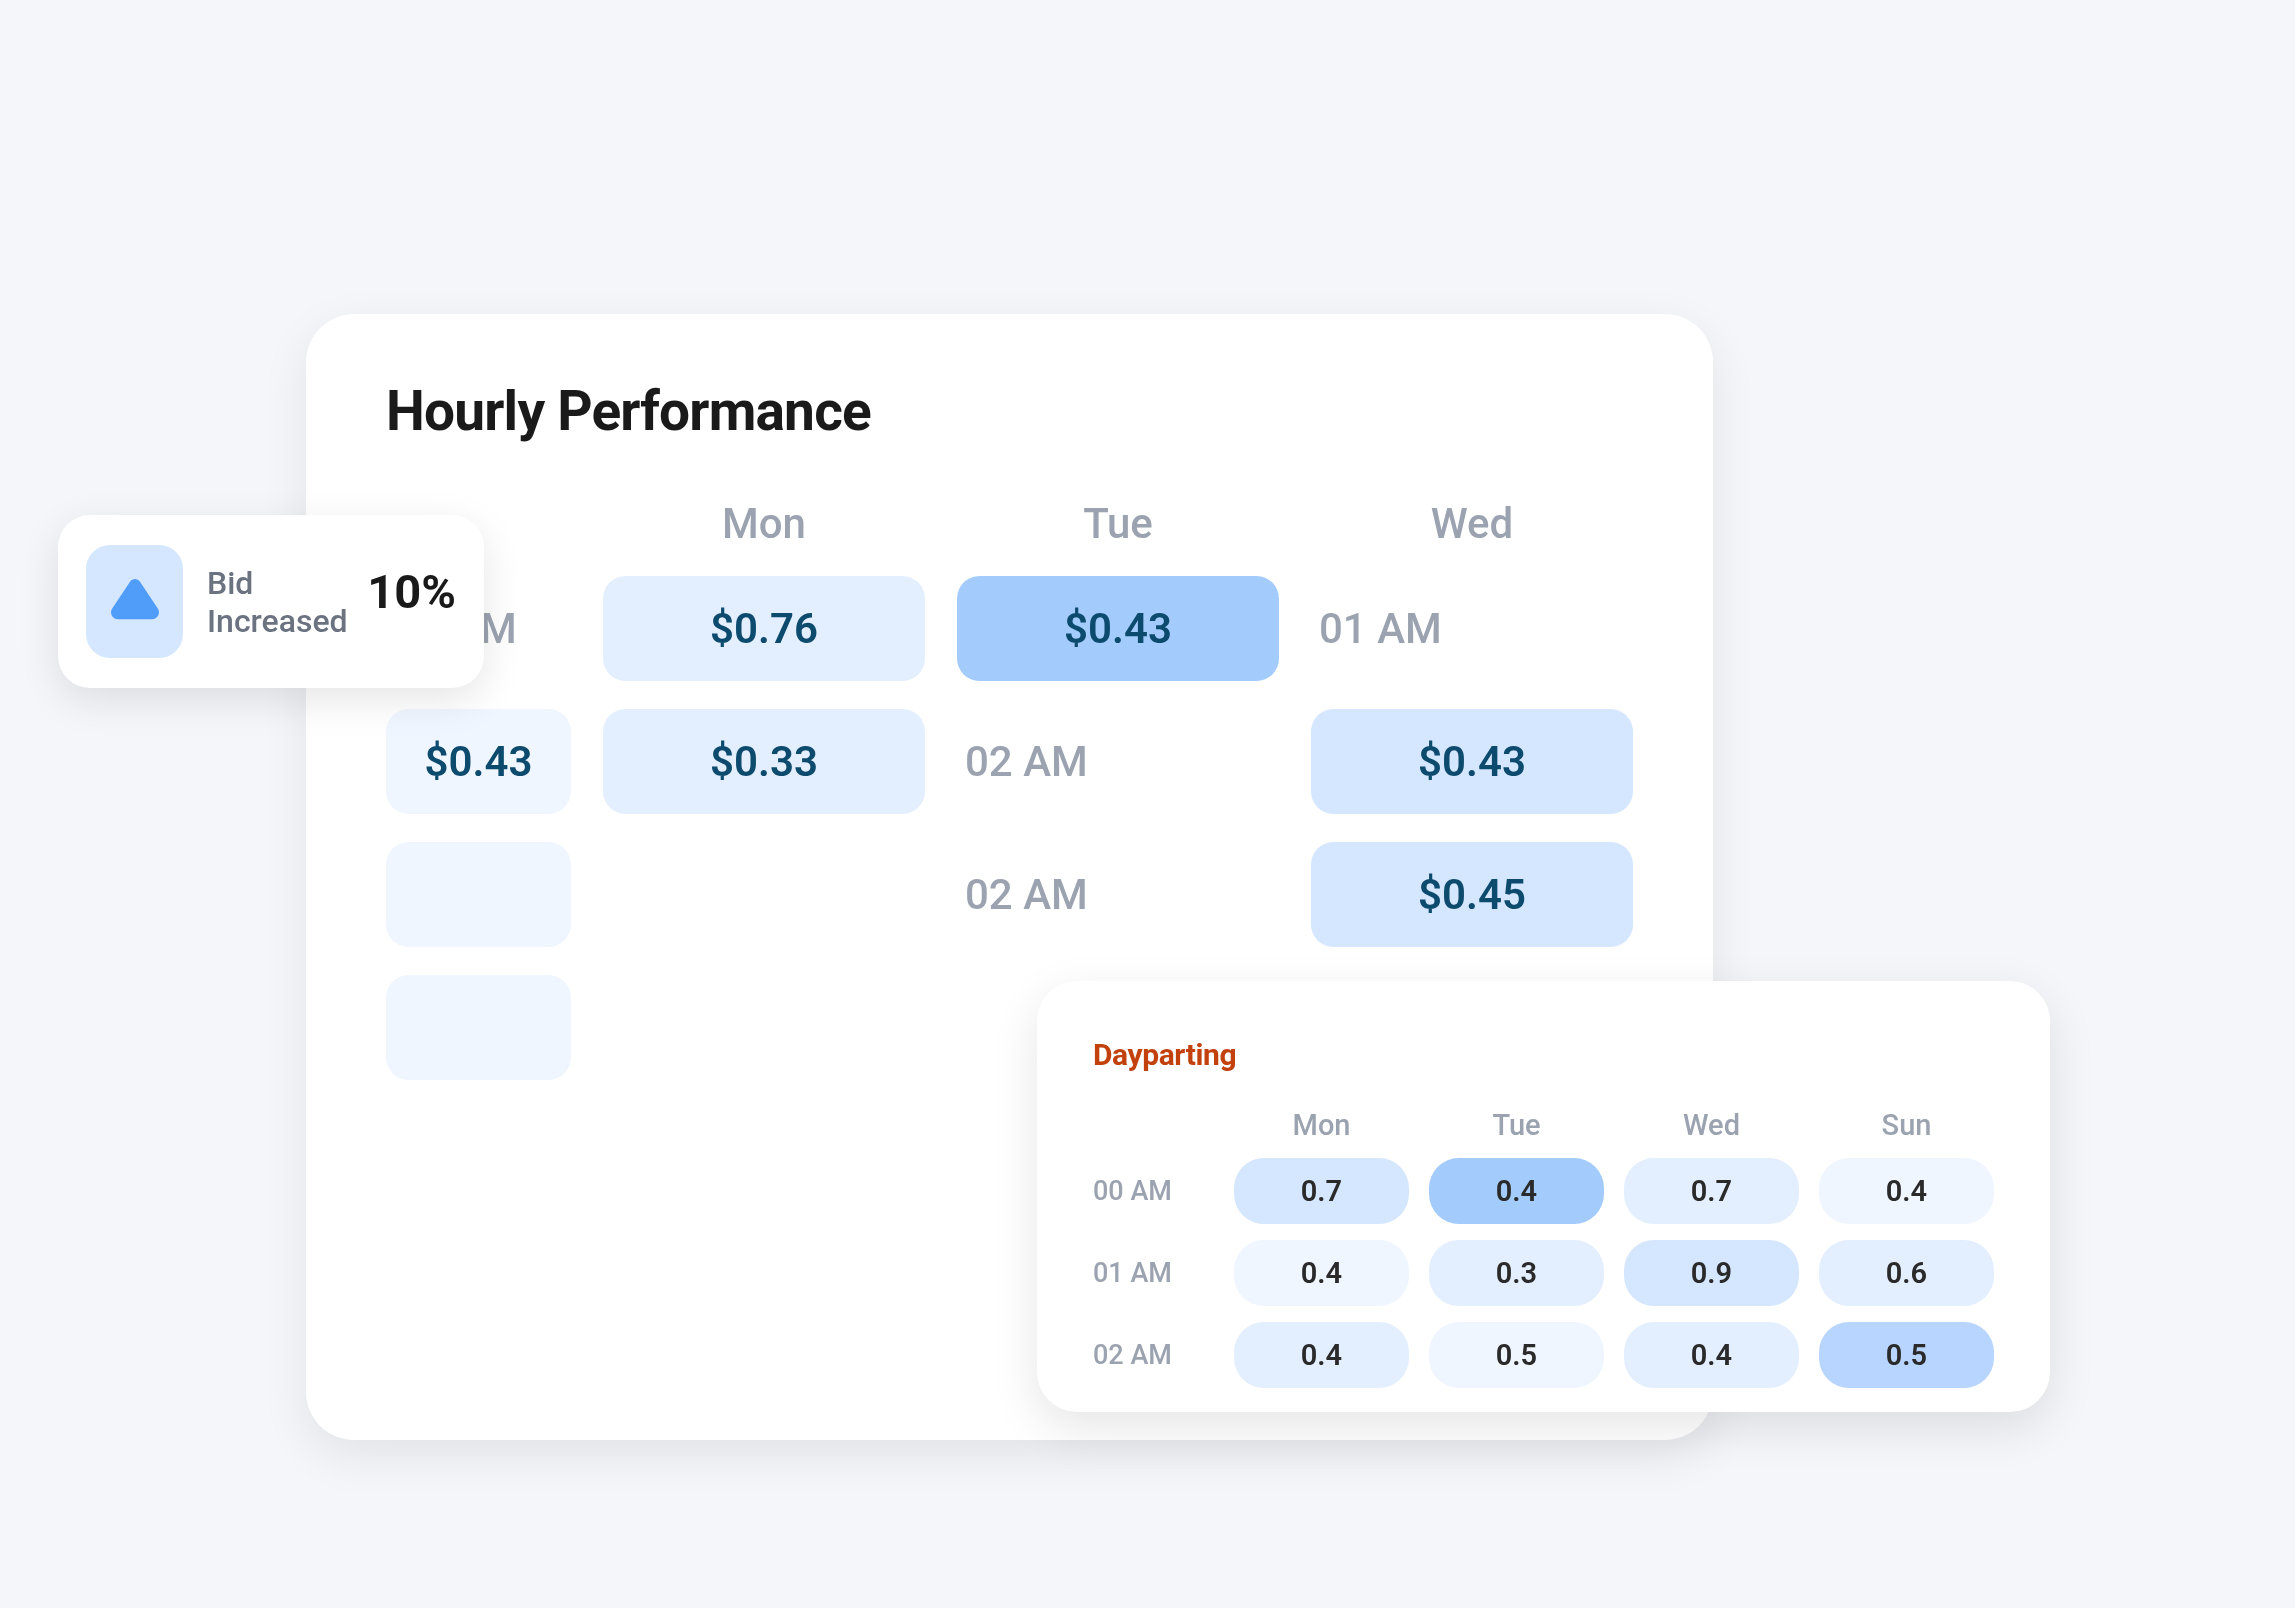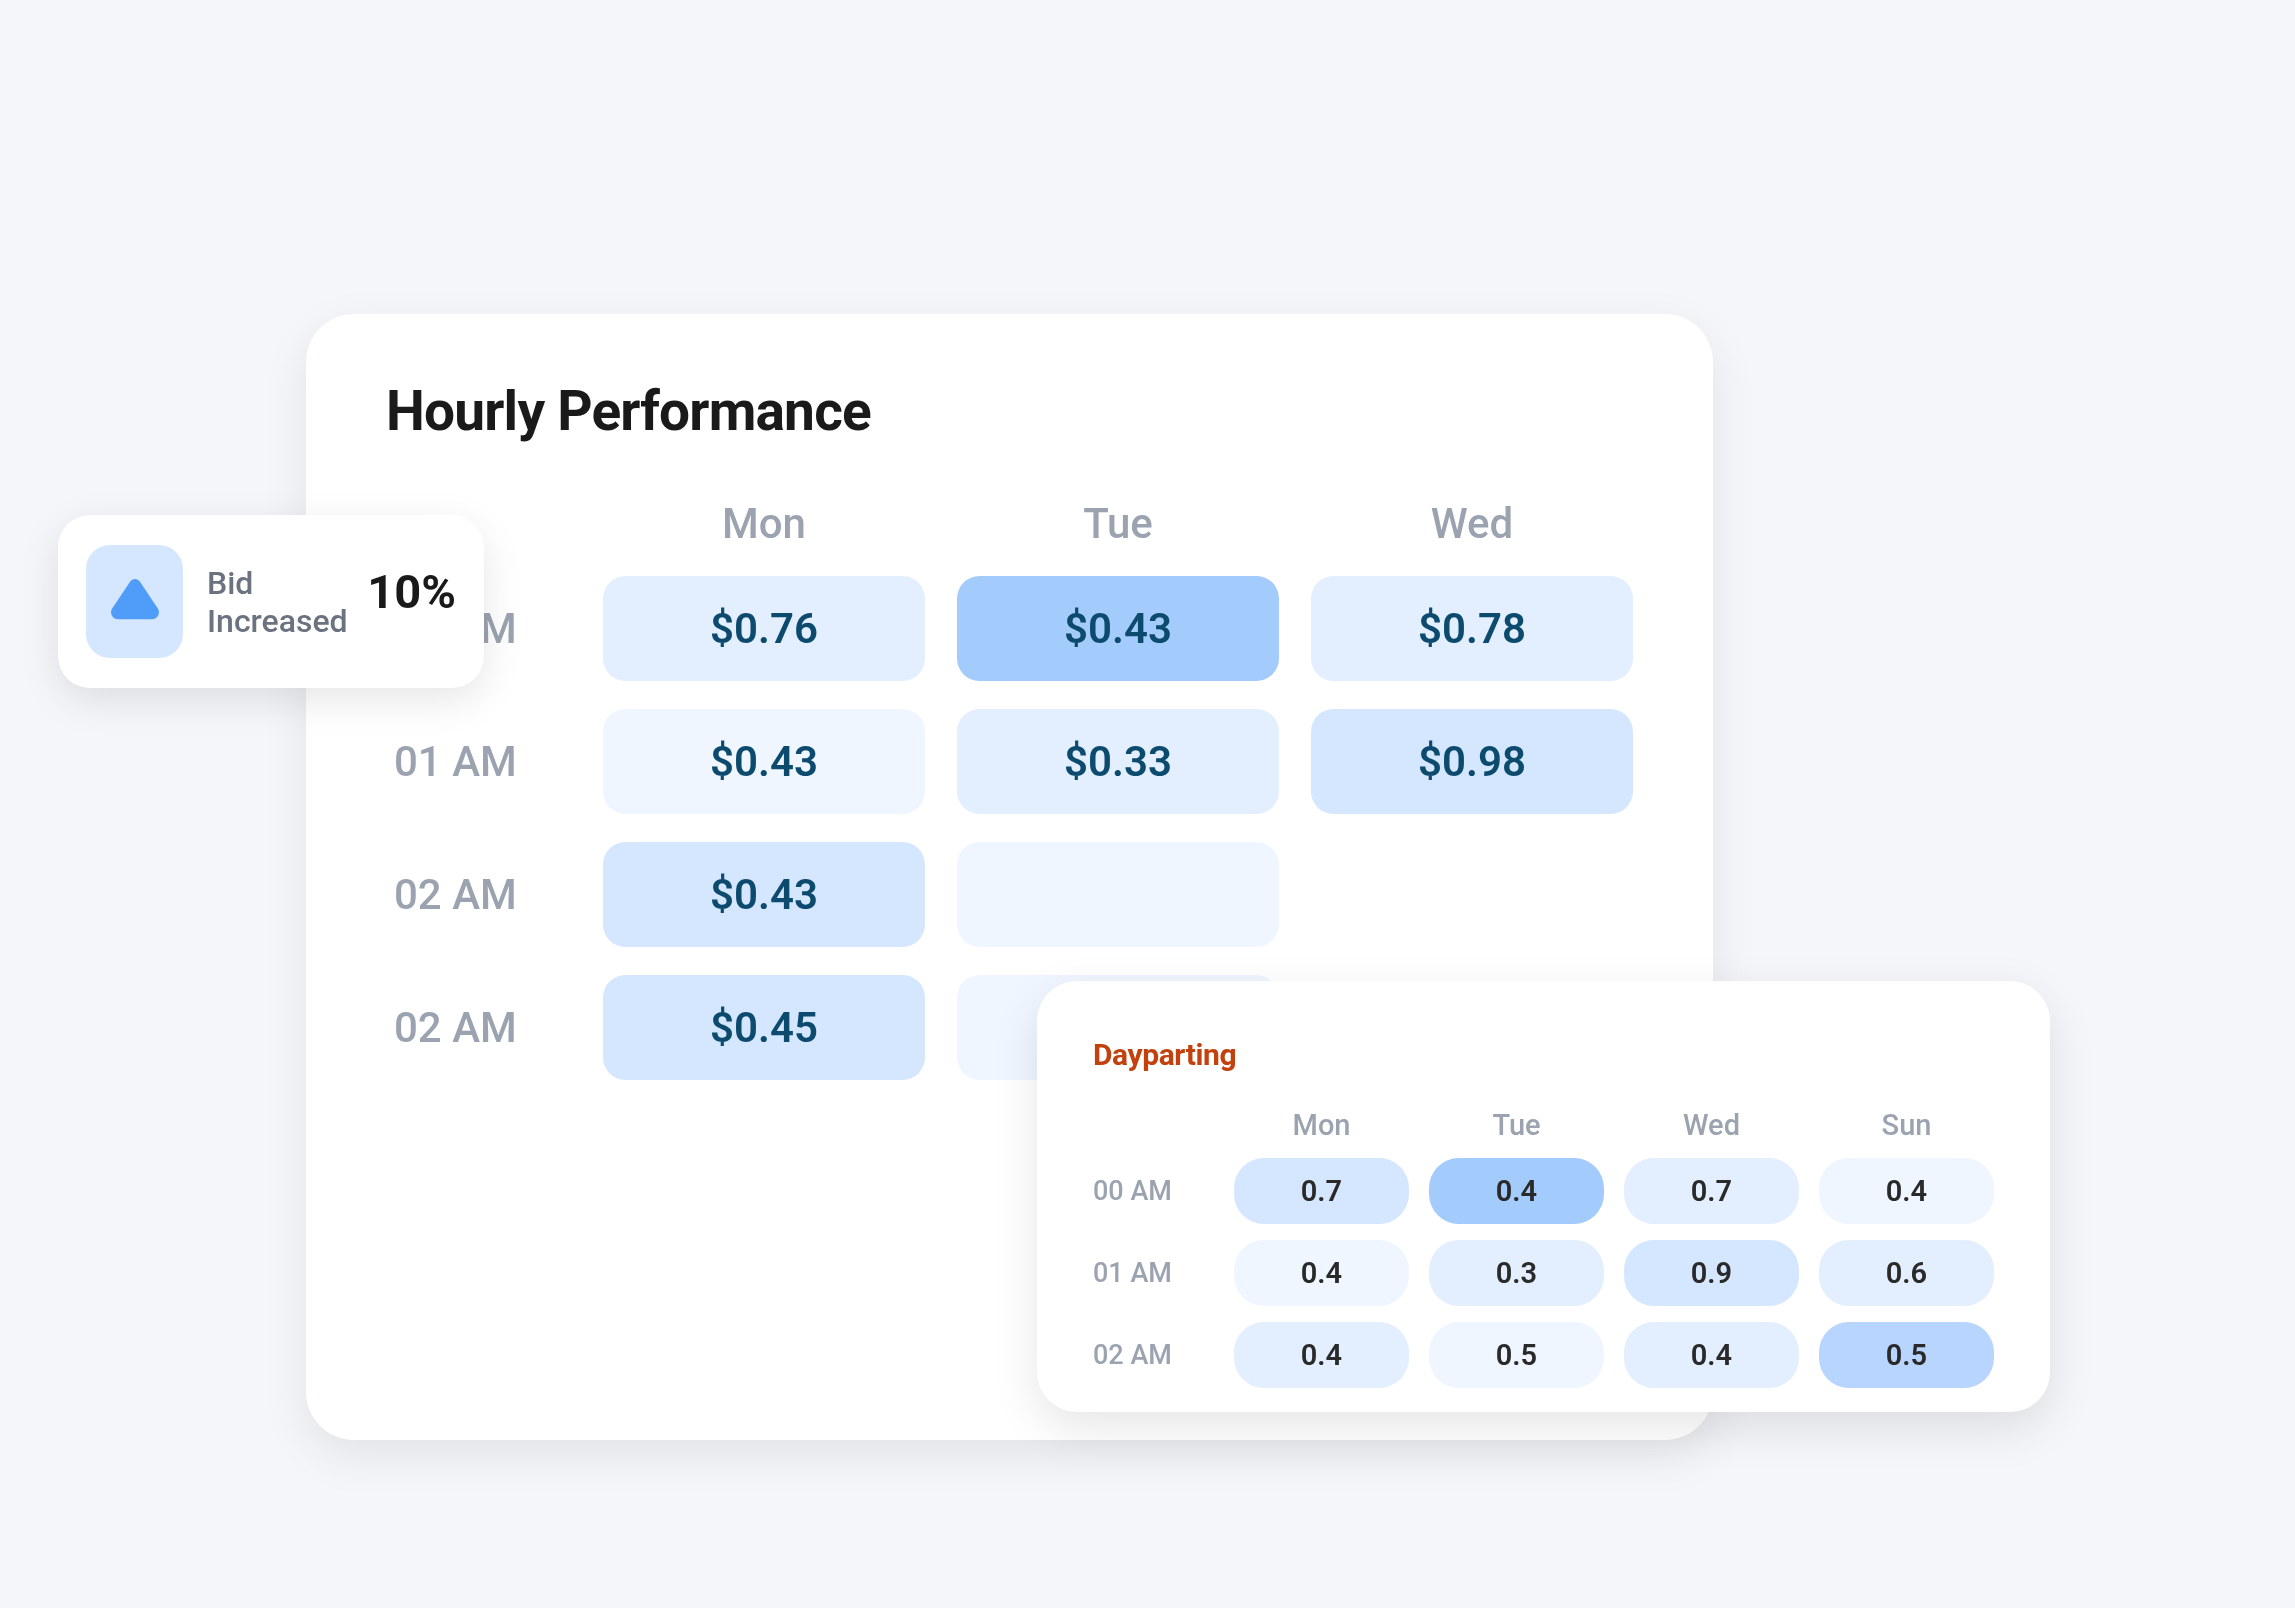--- a/index.html
+++ b/index.html
@@ -201,25 +201,23 @@
     <h2 class="hourly-title">Hourly Performance</h2>
     <div class="hourly-grid">
       <div class="empty-cell"></div>
       <div class="col-header">Mon</div>
       <div class="col-header">Tue</div>
       <div class="col-header">Wed</div>
 
     <div class="row-label">00 AM</div>
         <div class="cell shade-2">$0.76</div>
         <div class="cell shade-5">$0.43</div>
-        <div class="cell shade-2">$0.78</div>
         <div class="row-label">01 AM</div>
         <div class="cell shade-1">$0.43</div>
         <div class="cell shade-2">$0.33</div>
-        <div class="cell shade-3">$0.98</div>
         <div class="row-label">02 AM</div>
         <div class="cell shade-3">$0.43</div>
         <div class="cell shade-1"></div>
         <div class="empty-cell"></div>
         <div class="row-label">02 AM</div>
         <div class="cell shade-3">$0.45</div>
         <div class="cell shade-1"></div>
         <div class="empty-cell"></div>
       </div>
   </div>

